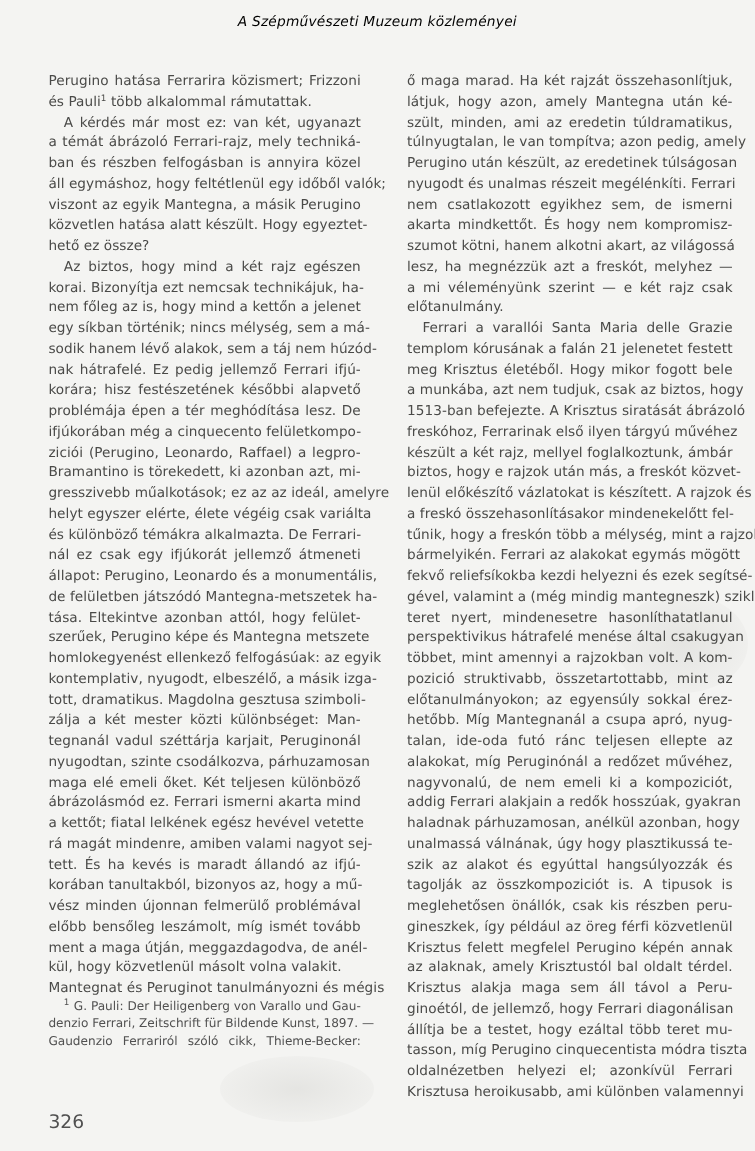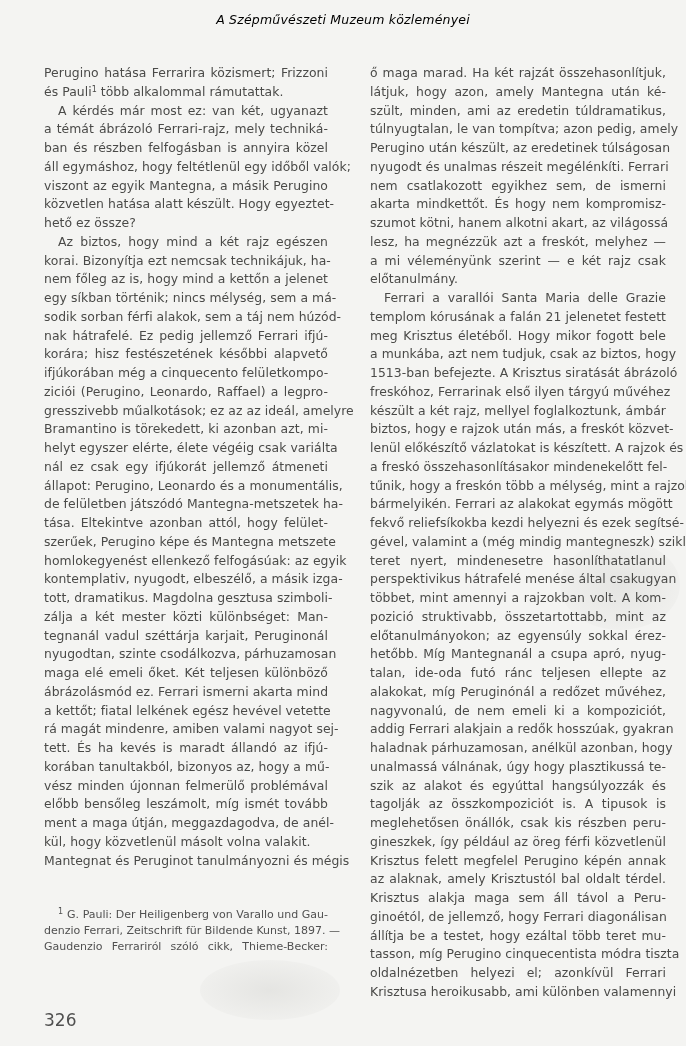--- a/index.html
+++ b/index.html
@@ -60,28 +60,30 @@
       <span class="line">a témát ábrázoló Ferrari-rajz, mely techniká-</span>
       <span class="line">ban és részben felfogásban is annyira közel</span>
       <span class="line">áll egymáshoz, hogy feltétlenül egy időből valók;</span>
       <span class="line">viszont az egyik Mantegna, a másik Perugino</span>
       <span class="line">közvetlen hatása alatt készült. Hogy egyeztet-</span>
       <span class="line last">hető ez össze?</span>
       <span class="line indent">Az biztos, hogy mind a két rajz egészen</span>
       <span class="line">korai. Bizonyítja ezt nemcsak technikájuk, ha-</span>
       <span class="line">nem főleg az is, hogy mind a kettőn a jelenet</span>
       <span class="line">egy síkban történik; nincs mélység, sem a má-</span>
-      <span class="line">sodik sorban férfi alakok, sem a táj nem húzód-</span>
+      <span class="line">sodik hanem lévő alakok, sem a táj nem húzód-</span>
       <span class="line">nak hátrafelé. Ez pedig jellemző Ferrari ifjú-</span>
       <span class="line">korára; hisz festészetének későbbi alapvető</span>
+      <span class="line">problémája épen a tér meghódítása lesz. De</span>
       <span class="line">ifjúkorában még a cinquecento felületkompo-</span>
       <span class="line">ziciói (Perugino, Leonardo, Raffael) a legpro-</span>
+      <span class="line">Bramantino is törekedett, ki azonban azt, mi-</span>
       <span class="line">gresszivebb műalkotások; ez az az ideál, amelyre</span>
-      <span class="line">Bramantino is törekedett, ki azonban azt, mi-</span>
       <span class="line">helyt egyszer elérte, élete végéig csak variálta</span>
+      <span class="line">és különböző témákra alkalmazta. De Ferrari-</span>
       <span class="line">nál ez csak egy ifjúkorát jellemző átmeneti</span>
       <span class="line">állapot: Perugino, Leonardo és a monumentális,</span>
       <span class="line">de felületben játszódó Mantegna-metszetek ha-</span>
       <span class="line">tása. Eltekintve azonban attól, hogy felület-</span>
       <span class="line">szerűek, Perugino képe és Mantegna metszete</span>
       <span class="line">homlokegyenést ellenkező felfogásúak: az egyik</span>
       <span class="line">kontemplativ, nyugodt, elbeszélő, a másik izga-</span>
       <span class="line">tott, dramatikus. Magdolna gesztusa szimboli-</span>
       <span class="line">zálja a két mester közti különbséget: Man-</span>
       <span class="line">tegnanál vadul széttárja karjait, Peruginonál</span>

